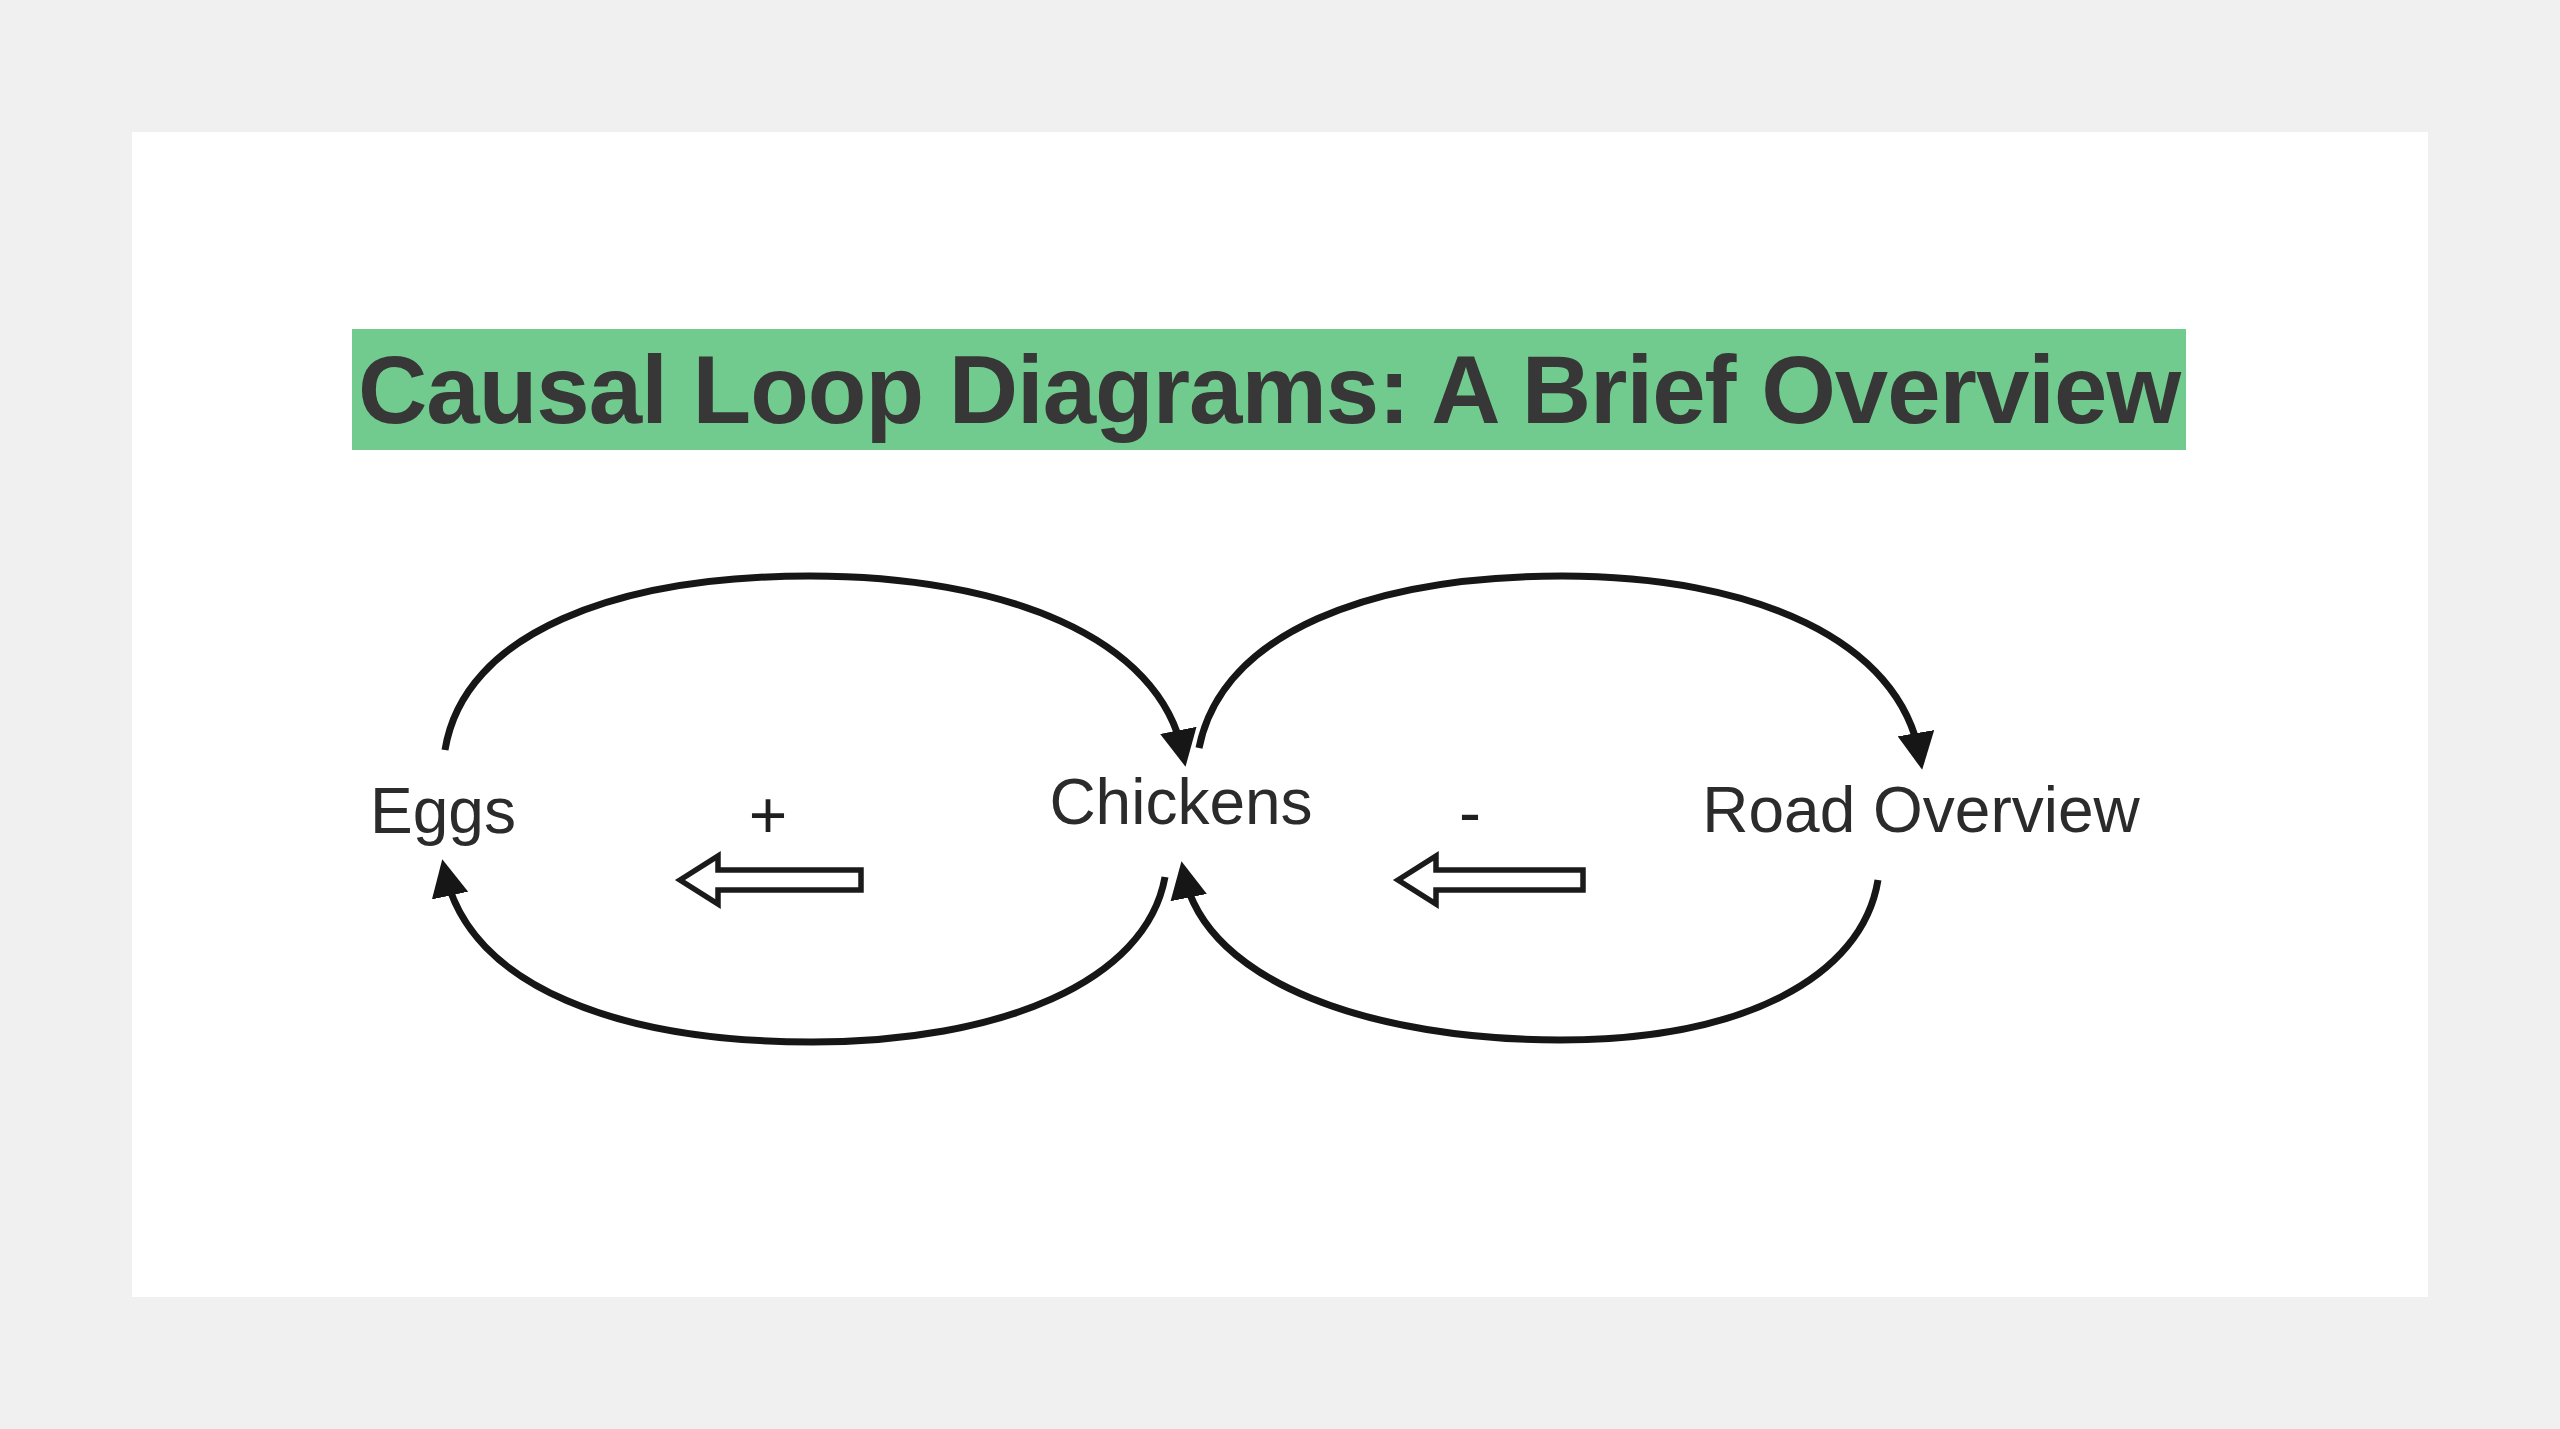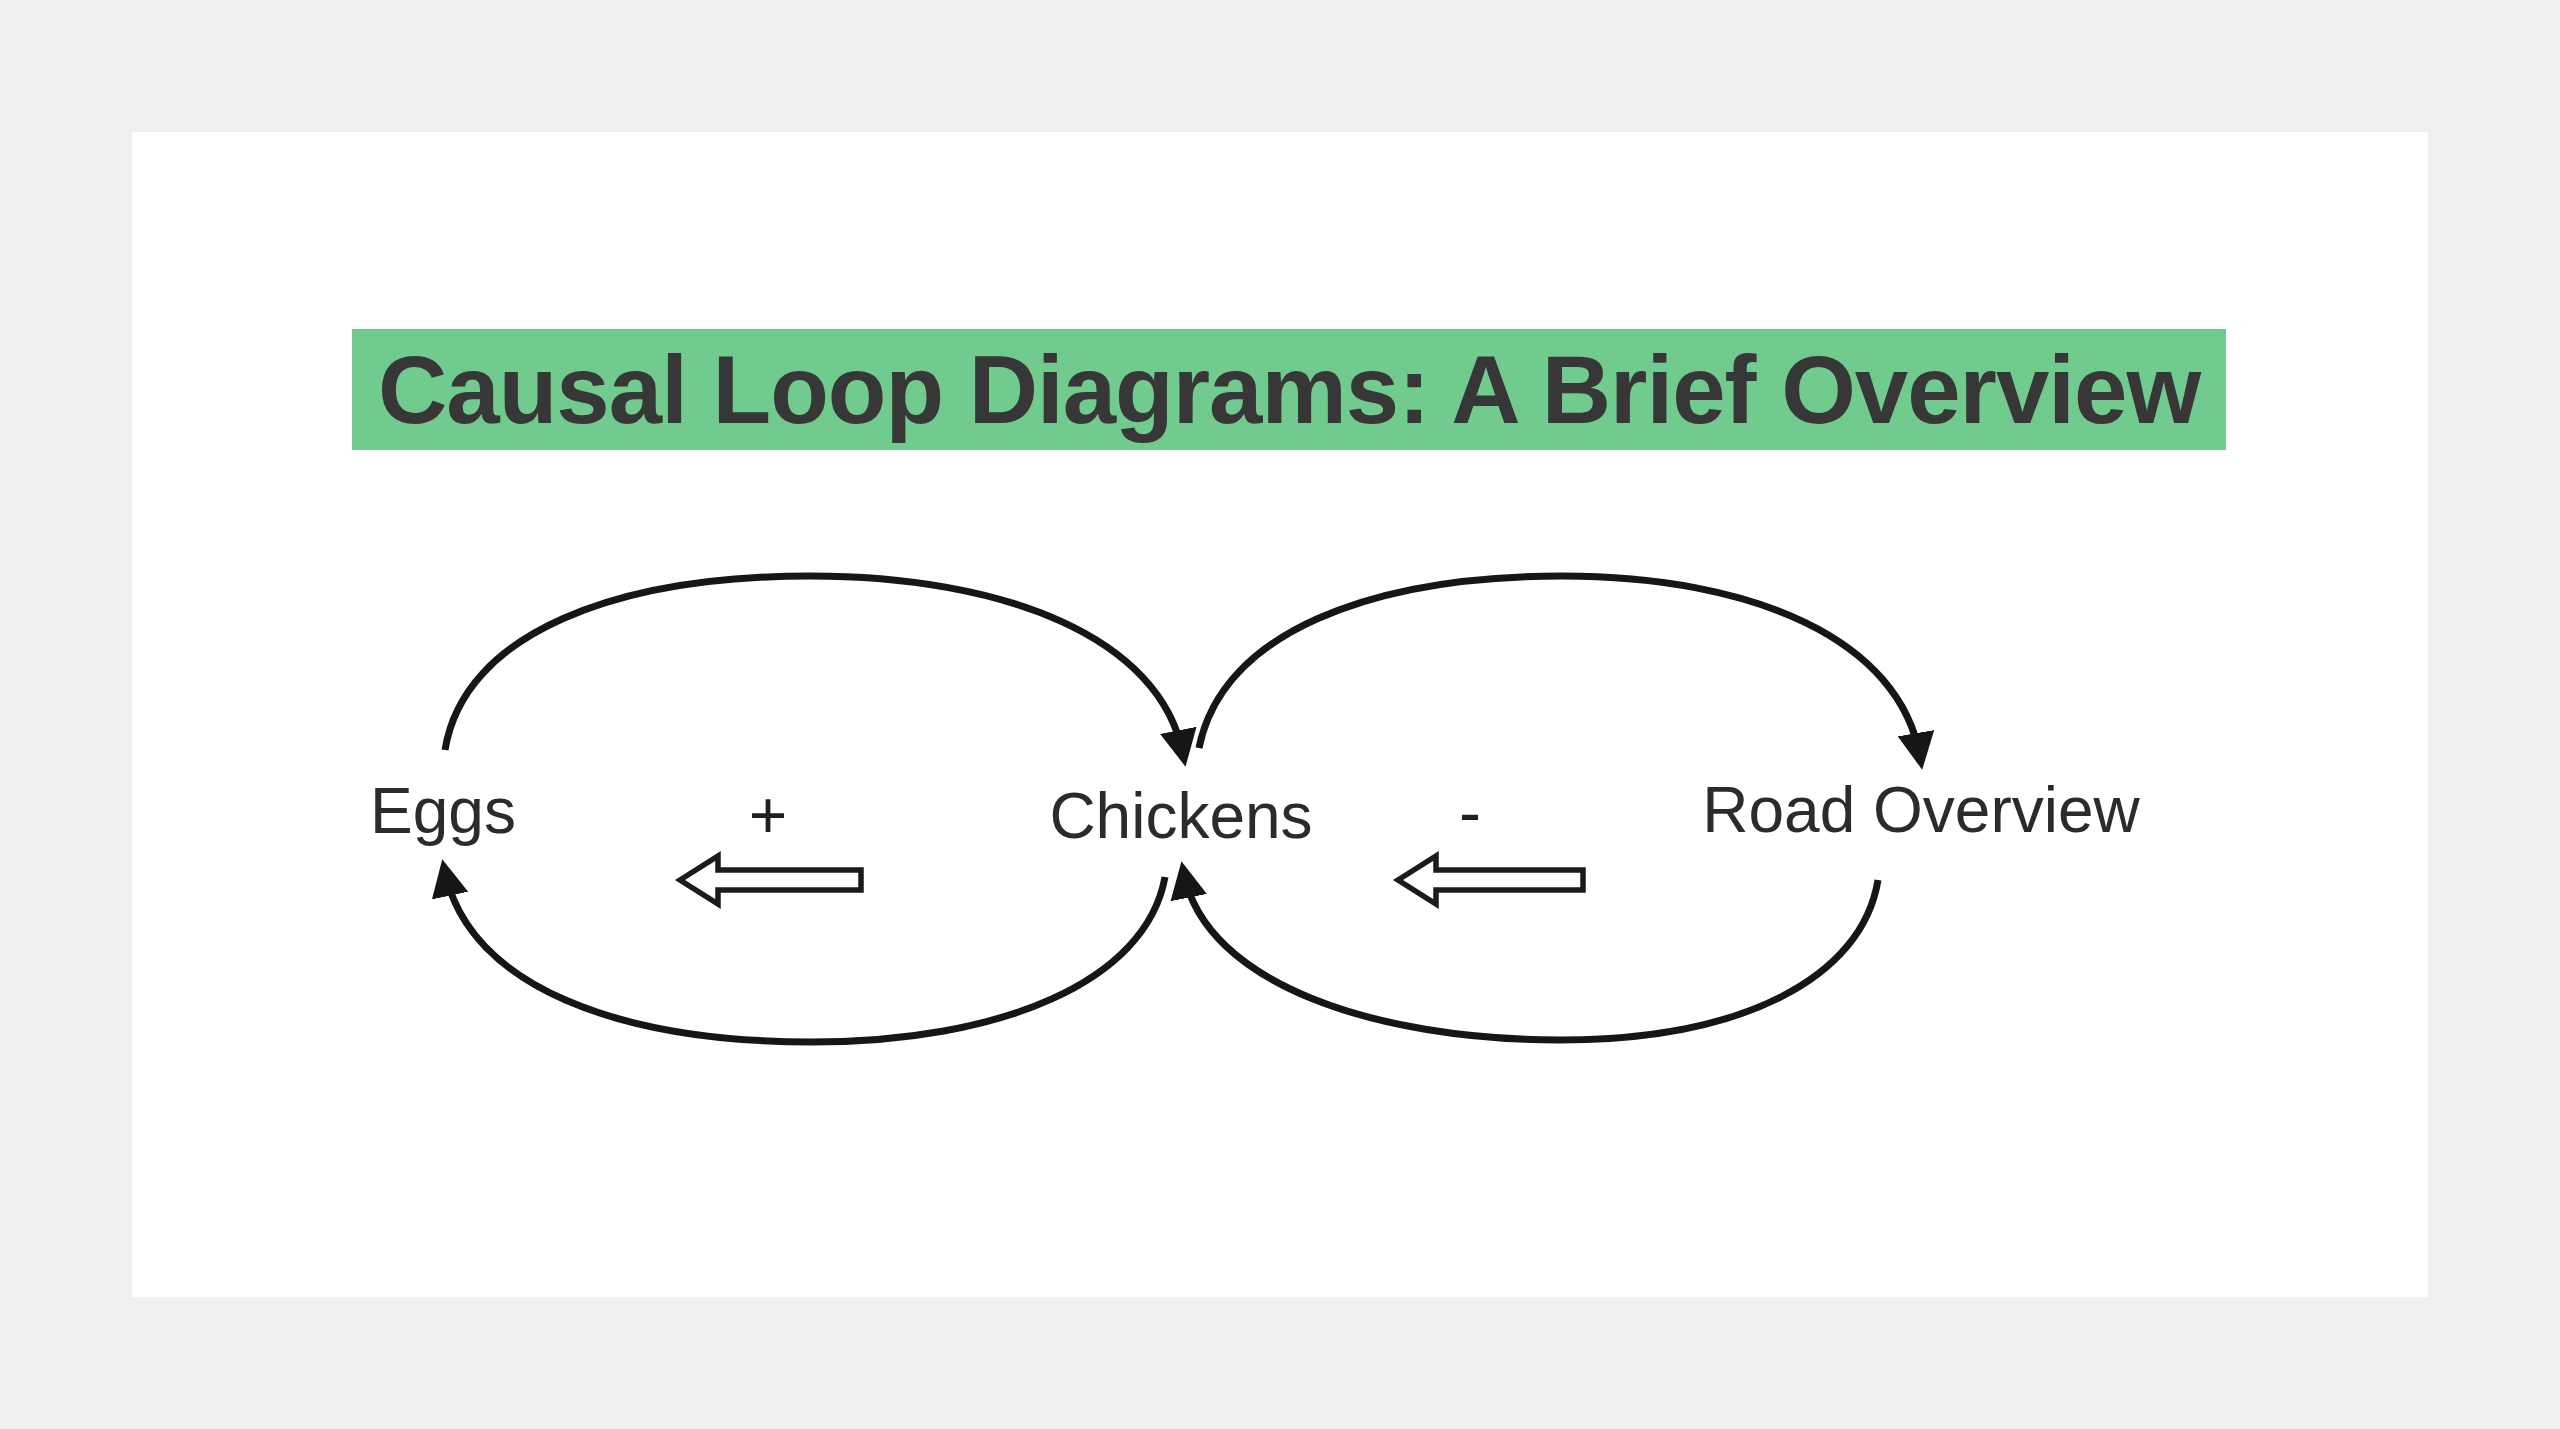--- a/index.html
+++ b/index.html
@@ -24,21 +24,21 @@
     background: #ffffff;
   }
   .title-highlight {
     position: absolute;
     left: 220px;
     top: 197px;
     height: 121px;
     background: #72cb8e;
     display: flex;
     align-items: center;
-    padding: 0 26px;
+    padding: 0 6px;
     box-sizing: border-box;
     white-space: nowrap;
   }
   .title-text {
     font-size: 96px;
     font-weight: 700;
     color: #373737;
     letter-spacing: -1px;
     white-space: nowrap;
   }
@@ -51,21 +51,21 @@
   }
   .node-label {
     position: absolute;
     transform: translate(-50%, -50%);
     font-size: 64px;
     color: #2b2b2b;
     white-space: nowrap;
     line-height: 1;
   }
   .node-eggs          { left: 311px;  top: 679px; }
-  .node-chickens      { left: 1049px; top: 684px; }
+  .node-chickens      { left: 1049px; top: 670px; }
   .node-road-crossings{ left: 1789px; top: 678px; }
   .polarity-label {
     position: absolute;
     transform: translate(-50%, -50%);
     font-size: 66px;
     color: #1f1f1f;
     line-height: 1;
   }
   .polarity-plus  { left: 636px;  top: 683px; }
   .polarity-minus { left: 1338px; top: 680px; }

